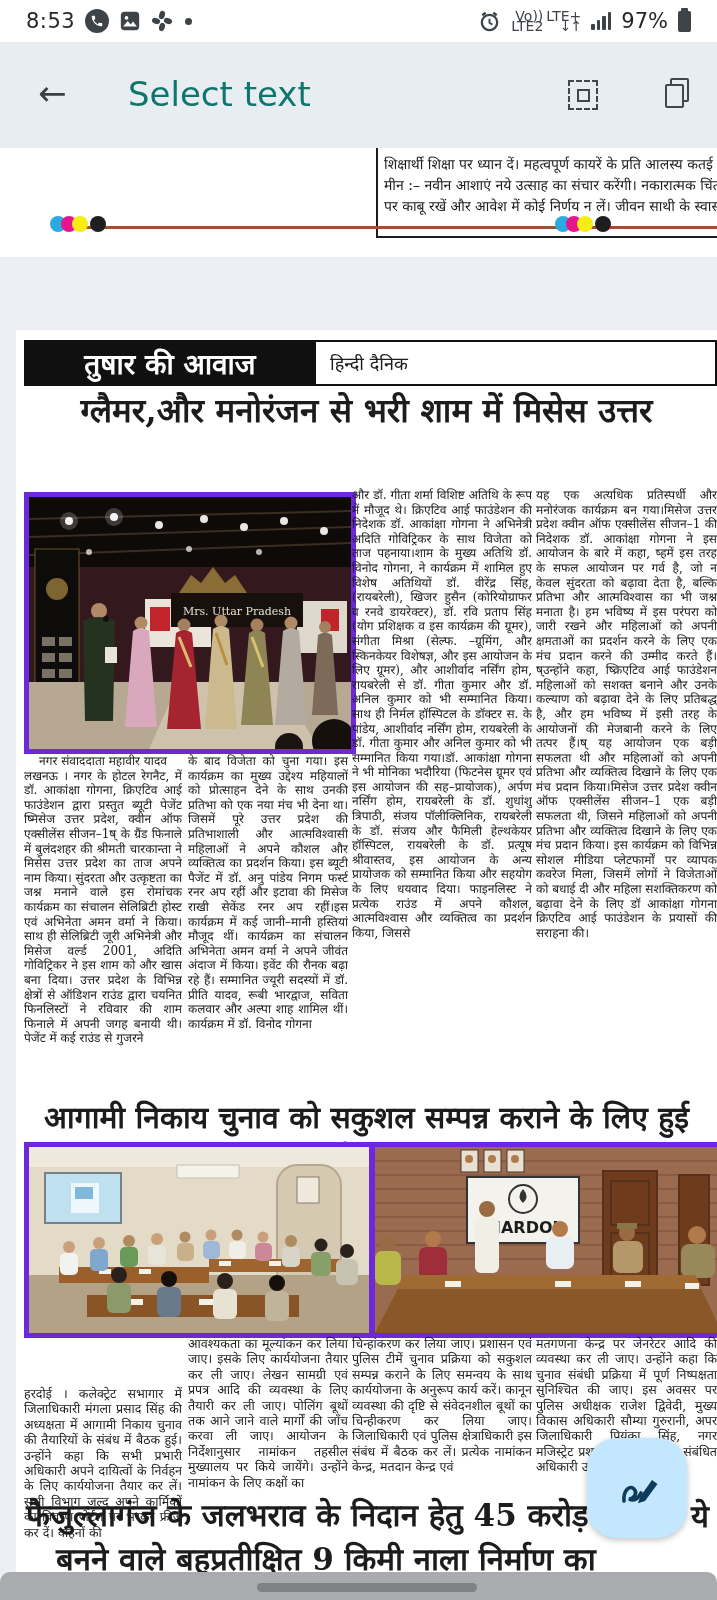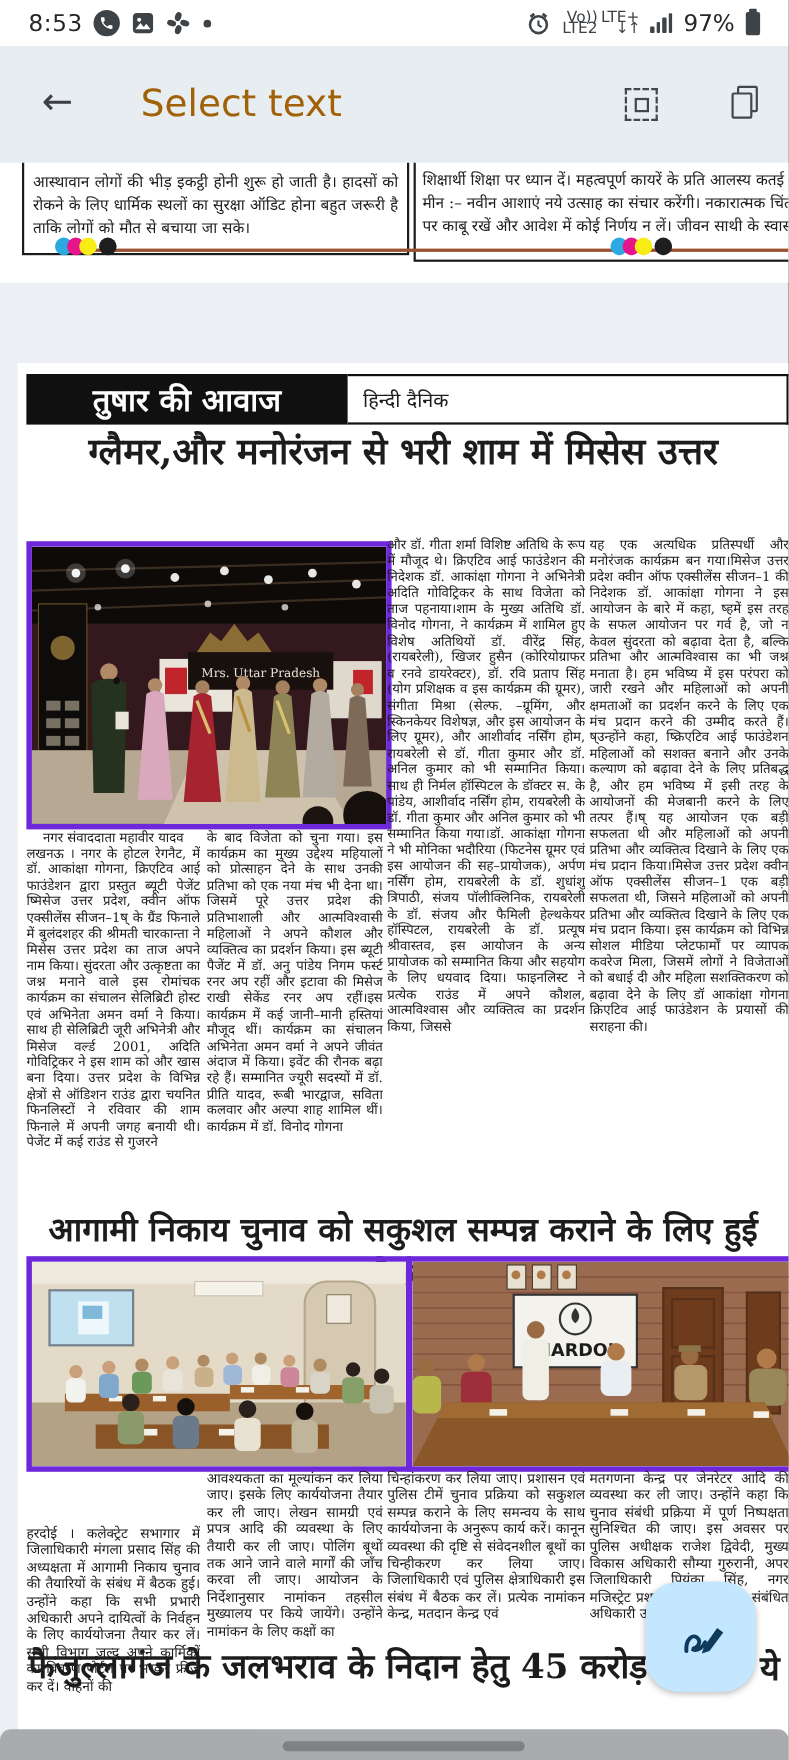--- a/index.html
+++ b/index.html
@@ -17,21 +17,21 @@
   .net-col span{font-size:14px;font-weight:normal;color:#3E4347;}
   .net-arrows{font-size:9px;color:#A6ABB0;letter-spacing:-1px;}
   .sig-bars{display:flex;align-items:flex-end;gap:2px;height:18px;}
   .sig-bars i{display:block;width:3.5px;background:#3E4347;border-radius:1px;}
   .sb-batt-pct{font-size:21px;color:#242629;}
   .battery{width:13px;height:21px;background:#3E4347;border-radius:2px;position:relative;}
   .battery:before{content:"";position:absolute;top:-3px;left:3px;width:7px;height:3px;background:#3E4347;border-radius:1px 1px 0 0;}
   
   .app-bar{position:absolute;left:0;top:42px;width:717px;height:106px;background:#E8EDF2;}
   .back-arrow{position:absolute;left:38px;top:28px;font-size:34px;color:#3C4043;line-height:46px;}
-  .app-title{position:absolute;left:128px;top:32px;font-size:34px;color:#a16207;}
+  .app-title{position:absolute;left:128px;top:32px;font-size:34px;color:#0f766e;}
   .selall-icon{position:absolute;right:119px;top:38px;width:26px;height:26px;border:2.5px dashed #40474E;display:flex;align-items:center;justify-content:center;}
   .selall-icon i{display:block;width:9px;height:9px;border:2.5px solid #40474E;}
   .copy-icon{position:absolute;right:28px;top:36px;width:24px;height:30px;}
   .copy-icon .r1{position:absolute;right:0;top:0;width:15px;height:20px;border:2.5px solid #40474E;border-radius:2px;}
   .copy-icon .r2{position:absolute;left:0;bottom:0;width:15px;height:20px;border:2.5px solid #40474E;border-radius:2px;background:#E8EDF2;}
   
   .news{font-family:"DejaVu Serif", serif;color:#1c1c1c;}
   .top-strip{position:absolute;left:0;top:148px;width:717px;height:109px;background:#fff;overflow:hidden;}
   .tbox{position:absolute;border:2px solid #1b1b1b;box-sizing:border-box;background:#fff;}
   .tbox1{left:20px;top:-16px;width:352px;height:100px;padding:22px 8px 4px;}
@@ -128,23 +128,20 @@
     <span class="selall-icon">
         <i></i>
       </span>
     <span class="copy-icon">
       <span class="r1"></span>
         <span class="r2"></span>
     </span>
   </div>
 
   <div class="top-strip news">
-    <div class="tbox tbox1">
-      <div class="txt">आस्थावान लोगों की भीड़ इकट्ठी होनी शुरू हो जाती है। हादसों को रोकने के लिए धार्मिक स्थलों का सुरक्षा ऑडिट होना बहुत जरूरी है ताकि लोगों को मौत से बचाया जा सके।</div>
-    </div>
     <div class="tbox tbox2">
       <div class="txt" style="line-height:21px;">शिक्षार्थी शिक्षा पर ध्यान दें। महत्वपूर्ण कायरें के प्रति आलस्य कतई न क</div>
       <div class="txt" style="line-height:21px;text-align:center;">मीन :– नवीन आशाएं नये उत्साह का संचार करेंगी। नकारात्मक चिंता</div>
       <div class="txt" style="line-height:21px;">पर काबू रखें और आवेश में कोई निर्णय न लें। जीवन साथी के स्वास्य व</div>
     </div>
     <div class="brown-rule"></div>
     <div class="cmyk" style="left:55px">
       <i style="background:#2BA9E0"></i>
         <i style="background:#E8148C"></i>
         <i style="background:#F7EC13"></i>
@@ -372,20 +369,21 @@
       </svg>
     </div>
 
     <div class="col col-b" style="left:8px;top:1056px;width:158px;height:158px;">हरदोई । कलेक्ट्रेट सभागार में जिलाधिकारी मंगला प्रसाद सिंह की अध्यक्षता में आगामी निकाय चुनाव की तैयारियों के संबंध में बैठक हुई। उन्होंने कहा कि सभी प्रभारी अधिकारी अपने दायित्वों के निर्वहन के लिए कार्ययोजना तैयार कर लें। सभी विभाग जल्द अपने कार्मिकों का विवरण पोर्टल पर भरकर फ्रीज कर दें। वाहनों की</div>
     <div class="col col-b" style="left:172px;top:1006px;width:160px;height:158px;">आवश्यकता का मूल्यांकन कर लिया जाए। इसके लिए कार्ययोजना तैयार कर ली जाए। लेखन सामग्री एवं प्रपत्र आदि की व्यवस्था के लिए तैयारी कर ली जाए। पोलिंग बूथों तक आने जाने वाले मार्गों की जाँच करवा ली जाए। आयोजन के निर्देशानुसार नामांकन तहसील मुख्यालय पर किये जायेंगे। उन्होंने नामांकन के लिए कक्षों का</div>
     <div class="col col-b" style="left:336px;top:1006px;width:180px;height:158px;">चिन्हांकरण कर लिया जाए। प्रशासन एवं पुलिस टीमें चुनाव प्रक्रिया को सकुशल सम्पन्न कराने के लिए समन्वय के साथ कार्ययोजना के अनुरूप कार्य करें। कानून व्यवस्था की दृष्टि से संवेदनशील बूथों का चिन्हीकरण कर लिया जाए। जिलाधिकारी एवं पुलिस क्षेत्राधिकारी इस संबंध में बैठक कर लें। प्रत्येक नामांकन केन्द्र, मतदान केन्द्र एवं</div>
     <div class="col col-b" style="left:520px;top:1006px;width:181px;height:158px;">मतगणना केन्द्र पर जेनरेटर आदि की व्यवस्था कर ली जाए। उन्होंने कहा कि चुनाव संबंधी प्रक्रिया में पूर्ण निष्पक्षता सुनिश्चित की जाए। इस अवसर पर पुलिस अधीक्षक राजेश द्विवेदी, मुख्य विकास अधिकारी सौम्या गुरुरानी, अपर जिलाधिकारी प्रियंका सिंह, नगर मजिस्ट्रेट प्रशान्त तिवारी व अन्य संबंधित अधिकारी उपस्थित रहे।</div>
 
     <div class="h3l" style="top:1164px;text-align:left;left:10px;">फैजुल्लागंज के जलभराव के निदान हेतु 45 करोड़ व</div>
     <div class="h3tail" style="top:1164px;">ये</div>
+    <div class="h3l" style="top:1208px;text-align:left;left:40px;">बनने वाले बहुप्रतीक्षित 9 किमी नाला निर्माण का</div>
     <div class="subhead"><span>मुख्य अतिथि नगर विकास व ऊर्जा मंत्री माननीय अरविन्द कुमार शर्मा ने किया </span><span class="hl">शिलान्यास</span></div>
     <div class="sub-rule"></div>
     <div class="blue-frag1"></div>
     <div class="blue-frag2"></div>
   </div>
 
   <div class="fab">
     <svg width="48" height="48" viewBox="0 0 48 48">
       <path d="M11 37 C10 26 17 21 21 25 C25 29 21 35 16 35 C22 38 26 33 28 29" fill="none" stroke="#0E3A5C" stroke-width="3.6" stroke-linecap="round"></path>
       <path d="M27 33 L39 16 l5.5 4 L32 37 l-7 2.2 z" fill="#0E3A5C"></path>

